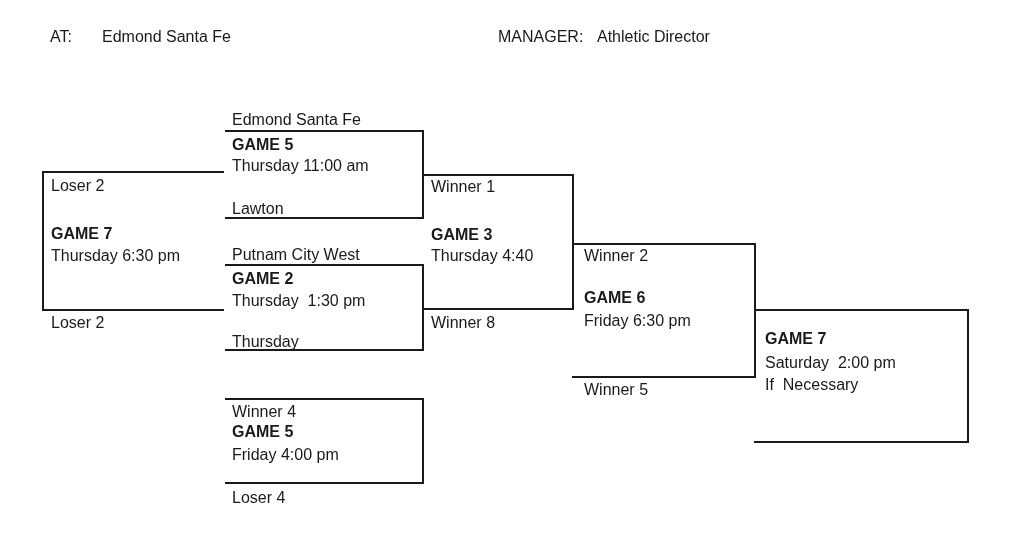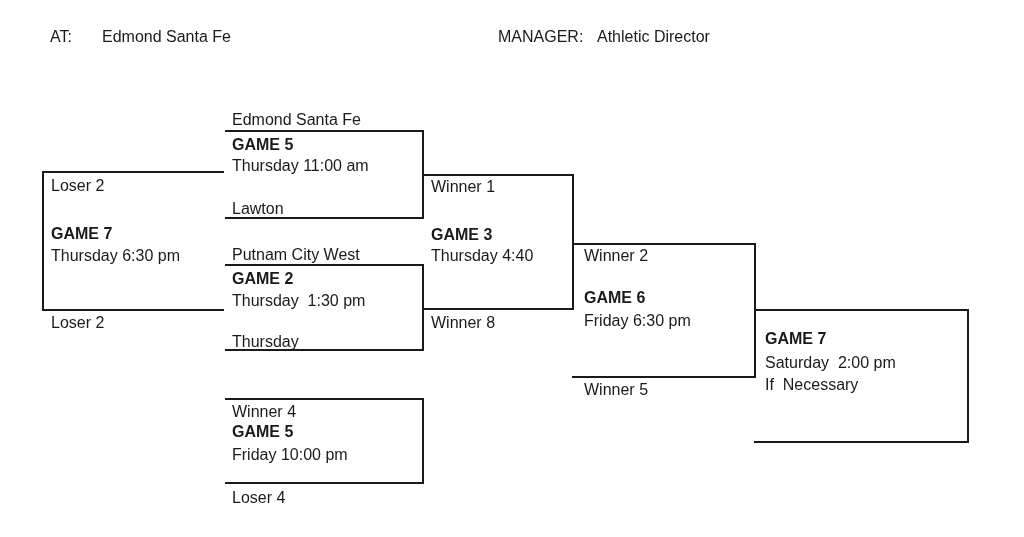--- a/index.html
+++ b/index.html
@@ -102,17 +102,17 @@
     <div class="txt" style="left:765px; top:354px">Saturday  2:00 pm</div>
     <div class="txt" style="left:765px; top:376px">If  Necessary</div>
   </div>
 
   <div>
     <div class="hl" style="left:225px; top:398px; width:199px"></div>
     <div class="vl" style="left:422px; top:398px; height:86px"></div>
     <div class="hl" style="left:225px; top:482px; width:199px"></div>
     <div class="txt" style="left:232px; top:403px">Winner 4</div>
     <div class="txt bold" style="left:232px; top:423px">GAME 5</div>
-    <div class="txt" style="left:232px; top:446px">Friday 10:00 pm</div>
+    <div class="txt" style="left:232px; top:446px">Friday 4:00 pm</div>
     <div class="txt" style="left:232px; top:489px">Loser 4</div>
   </div>
 
 </div>
 
 </body></html>

